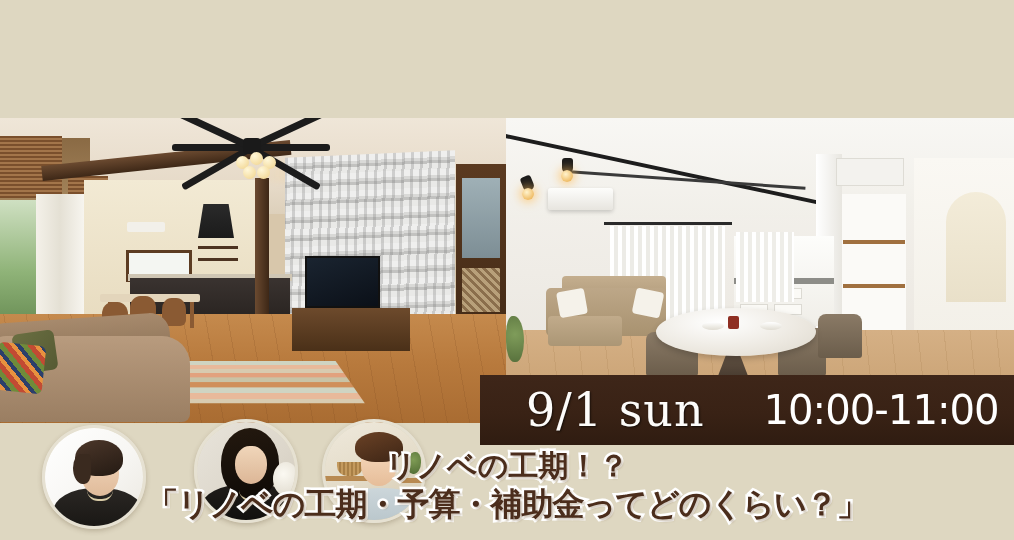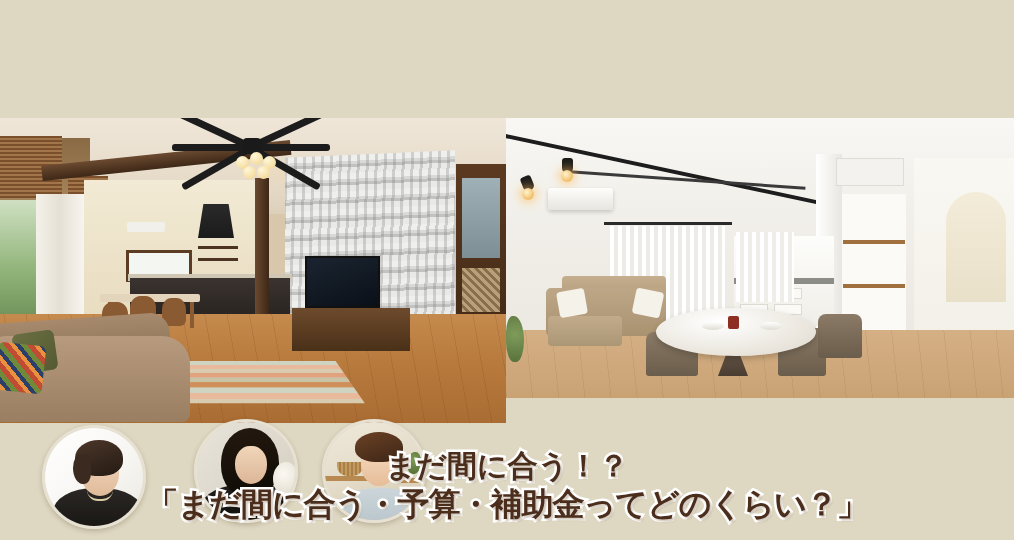--- a/index.html
+++ b/index.html
@@ -349,20 +349,24 @@
       <div class="rp-chair" style="left:312px;top:196px;width:44px;height:44px;"></div>
       <div class="rp-tablebase"></div>
       <div class="rp-table"></div>
       <div class="rp-dish" style="left:196px;top:204px;"></div>
       <div class="rp-dish" style="left:254px;top:204px;"></div>
       <div class="rp-cup"></div>
       <div class="rp-plant"></div>
     </div>
   </div>
 
+  <div id="date-band">
+    <span id="date-text">9/1 sun</span>
+    <span id="time-text">10:00-11:00</span>
+  </div>
 
   <div id="avatar-1" class="avatar">
     <div class="av-bg av1-bg"></div>
     <div class="av-body" style="left:8px;top:60px;width:90px;height:52px;background:linear-gradient(180deg,#2a2724,#14120f);"></div>
     <div class="av-face" style="left:36px;top:24px;width:38px;height:44px;background:linear-gradient(180deg,#f2d7bd,#e0bb9a);"></div>
     <div class="av-hair" style="left:30px;top:12px;width:48px;height:36px;background:linear-gradient(160deg,#4c372a,#241a13);"></div>
     <div class="av-hair" style="left:28px;top:26px;width:18px;height:30px;background:#3a2a1f;border-radius:50% 20% 40% 60%;"></div>
     <div class="av-necklace" style="left:42px;top:62px;"></div>
   </div>
 
@@ -381,17 +385,17 @@
     <div class="av-shelf" style="left:0;top:54px;width:62px;height:5px;"></div>
     <div class="av-shelf" style="left:76px;top:56px;width:30px;height:5px;"></div>
     <div class="av-basket" style="left:12px;top:40px;"></div>
     <div class="av-leaf" style="left:82px;top:30px;"></div>
     <div class="av-body" style="left:10px;top:66px;width:92px;height:48px;background:linear-gradient(180deg,#ccd6da,#b2c0c6);"></div>
     <div class="av-face" style="left:36px;top:22px;width:36px;height:42px;background:linear-gradient(180deg,#f7dcc0,#e6bd99);"></div>
     <div class="av-hair" style="left:30px;top:10px;width:48px;height:30px;background:linear-gradient(160deg,#6b4226,#3d2515);"></div>
   </div>
 
   <div id="catch">
-    <div id="catch-line1">まだ間に合う！？</div>
-    <div id="catch-line2">「まだ間に合う・予算・補助金ってどのくらい？」</div>
+    <div id="catch-line1">リノベの工期！？</div>
+    <div id="catch-line2">「リノベの工期・予算・補助金ってどのくらい？」</div>
   </div>
 
 </div>
 
 </body></html>

